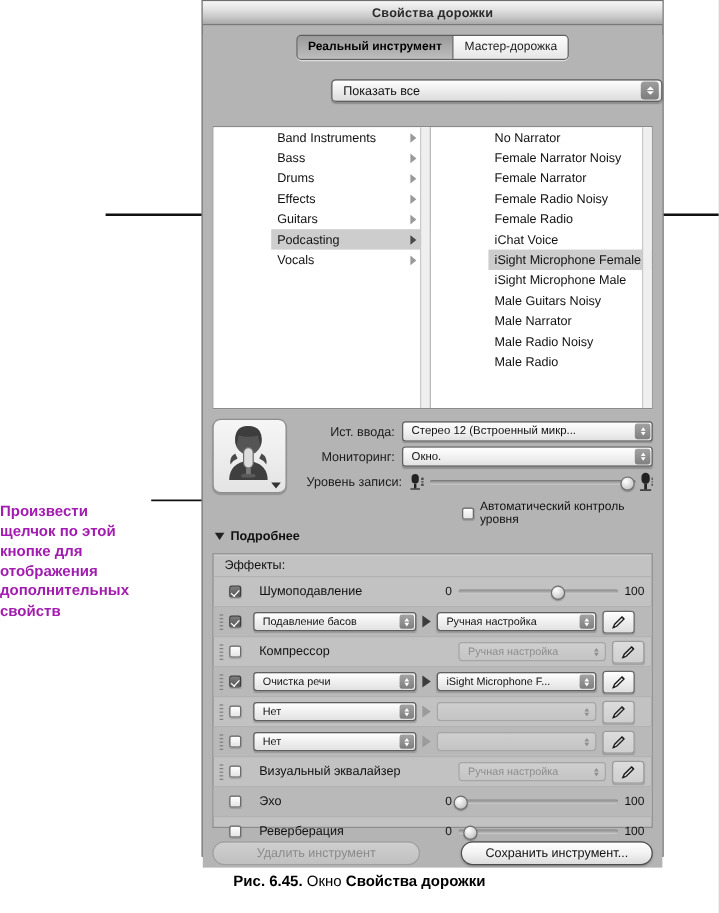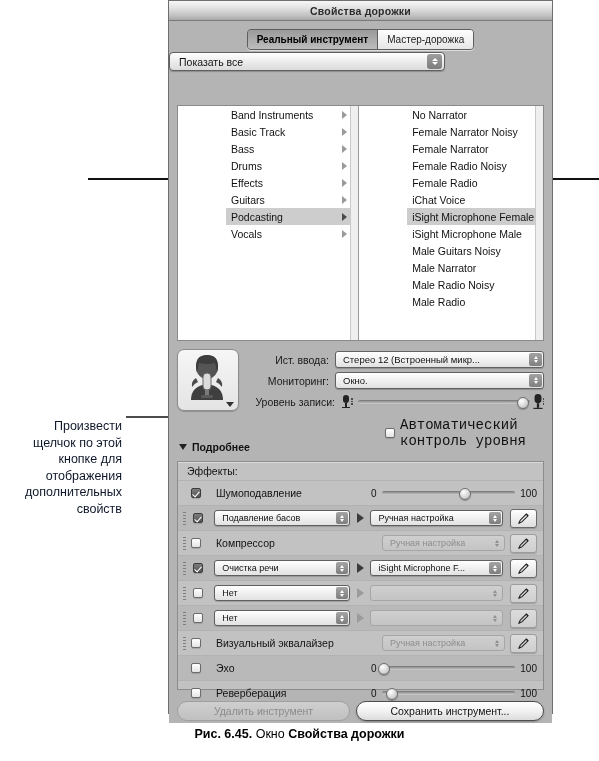--- a/index.html
+++ b/index.html
@@ -38,21 +38,21 @@
     padding:0 9px;display:flex;align-items:center;justify-content:center;
     font-size:10px;color:#1b1b1b;
   }
   .seg .on{
     background:linear-gradient(to bottom,#9a9a9a,#bdbdbd);
     color:#000;border-right:1px solid #5e5e5e;font-weight:bold;
   }
   .seg .off{background:linear-gradient(to bottom,#fdfdfd,#e6e6e6);}
 
   
-  .popup-wrap{display:flex;justify-content:flex-start;margin-top:2px;}
+  .popup-wrap{display:flex;justify-content:flex-end;margin-top:16px;}
   .popup{
     position:relative;width:276px;height:19px;
     background:linear-gradient(to bottom,#ffffff,#e9e9e9 60%,#dcdcdc);
     border:1px solid #5f5f5f;border-radius:4px;
     display:flex;align-items:center;
     font-size:10.5px;color:#111;padding-left:9px;box-sizing:border-box;
     box-shadow:0 1px 1px rgba(0,0,0,.22);
   }
   .popup .arrows{
     position:absolute;right:2px;top:1px;width:15px;height:15px;border-radius:3px;
@@ -150,21 +150,20 @@
   
   .fx{
     position:absolute;left:8px;top:432px;width:367px;height:229px;
     background:#c2c2c2;border:1px solid #8c8c8c;box-sizing:border-box;
     box-shadow:inset 0 1px 0 rgba(255,255,255,.4);
   }
   .fxhdr{height:18px;display:flex;align-items:center;padding-left:9px;font-size:10.5px;color:#111;}
   .fxrow{
     height:25px;display:flex;align-items:center;padding:0 6px 0 5px;box-sizing:border-box;gap:5px;
     border-top:1px solid #b2b2b2;
-    justify-content:space-between;
   }
   .fxrow.alt{background:#b9b9b9;}
   .grip{width:3px;height:13px;display:flex;flex-direction:column;justify-content:space-between;flex:none;}
   .grip i{display:block;width:3px;height:1px;background:#7e7e7e;}
   .grip.hidden{visibility:hidden;}
   .fxname{font-size:10.5px;color:#111;}
   .fxcombo{
     position:relative;height:16px;border-radius:3px;box-sizing:border-box;
     display:flex;align-items:center;padding-left:7px;font-size:9px;color:#111;
   }
@@ -205,27 +204,27 @@
   .btn{
     height:20px;border-radius:10px;display:flex;align-items:center;justify-content:center;
     font-size:10.5px;box-sizing:border-box;padding:0 12px;
   }
   .btn.dis{
     background:linear-gradient(to bottom,#cfcfcf,#c0c0c0);
     border:1px solid #9f9f9f;color:#8b8b8b;width:173px;
   }
   .btn.en{
     background:linear-gradient(to bottom,#ffffff,#f0f0f0 55%,#dcdcdc);
-    border:1px solid #4d4d4d;color:#111;width:188px;
+    border:1px solid #4d4d4d;color:#111;width:160px;
     box-shadow:0 1px 2px rgba(0,0,0,.25);
   }
 
   
   .annot{
-    position:absolute;font-size:12.5px;color:#0f172a;line-height:16.5px;text-align:right;
+    position:absolute;font-size:12.5px;color:#a21caf;line-height:16.5px;font-weight:bold;
   }
   .cap{
     position:absolute;left:0;top:727px;width:599px;text-align:center;
     font-size:12.5px;color:#000;
   }
   .cap b{font-weight:bold;}
   svg.arrow{position:absolute;overflow:visible;}
 </style>
 </head>
 <body>
@@ -283,24 +282,20 @@
               <span class="tri-d"></span>
           </span>
         </div>
       </div>
 
       <div class="lists">
         <div class="pane left">
           <div id="cat-rows">
               <div class="row">
                 <span>Band Instruments</span>
-                <span class="rowcaret"></span>
-              </div>
-              <div class="row">
-                <span>Basic Track</span>
                 <span class="rowcaret"></span>
               </div>
               <div class="row">
                 <span>Bass</span>
                 <span class="rowcaret"></span>
               </div>
               <div class="row">
                 <span>Drums</span>
                 <span class="rowcaret"></span>
               </div>
@@ -432,21 +427,21 @@
             <span class="dots3">
                 <i></i>
                 <i></i>
                 <i></i>
               </span>
           </span>
         </div>
 
         <div class="fldrow" style="left:208px;top:68px;align-items:center;gap:5px;">
           <span class="chk" id="auto-chk"></span>
-          <span style="font-size:14px;color:#111;font-family:Liberation Mono, monospace;">Автоматический контроль уровня</span>
+          <span style="font-size:10px;color:#111;">Автоматический контроль уровня</span>
         </div>
       </div>
 
       <div class="disclose">
         <span class="dtri"></span>
         <span>Подробнее</span>
       </div>
 
       <div class="fx">
         <div class="fxhdr">

